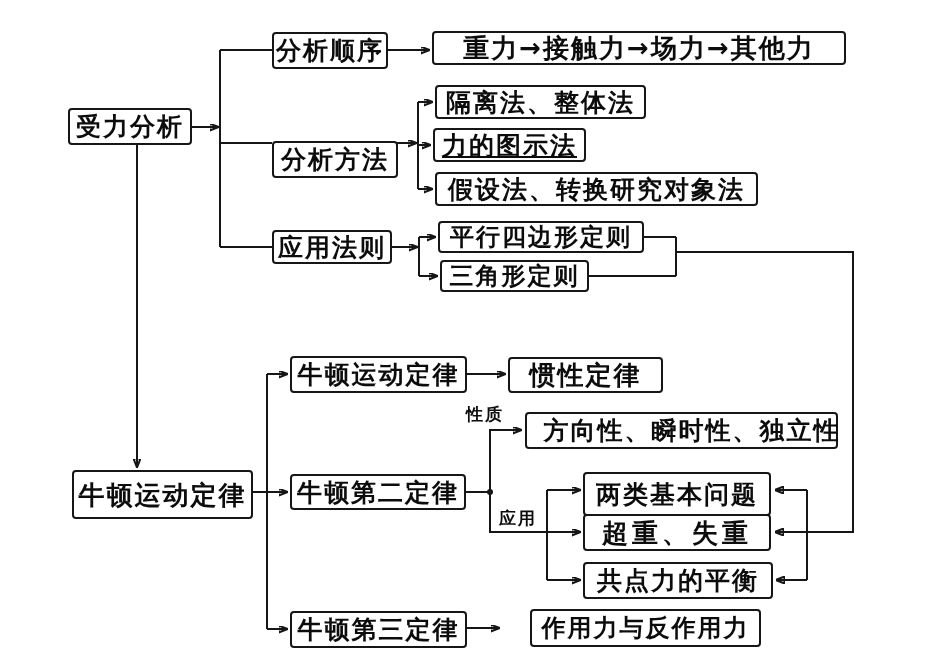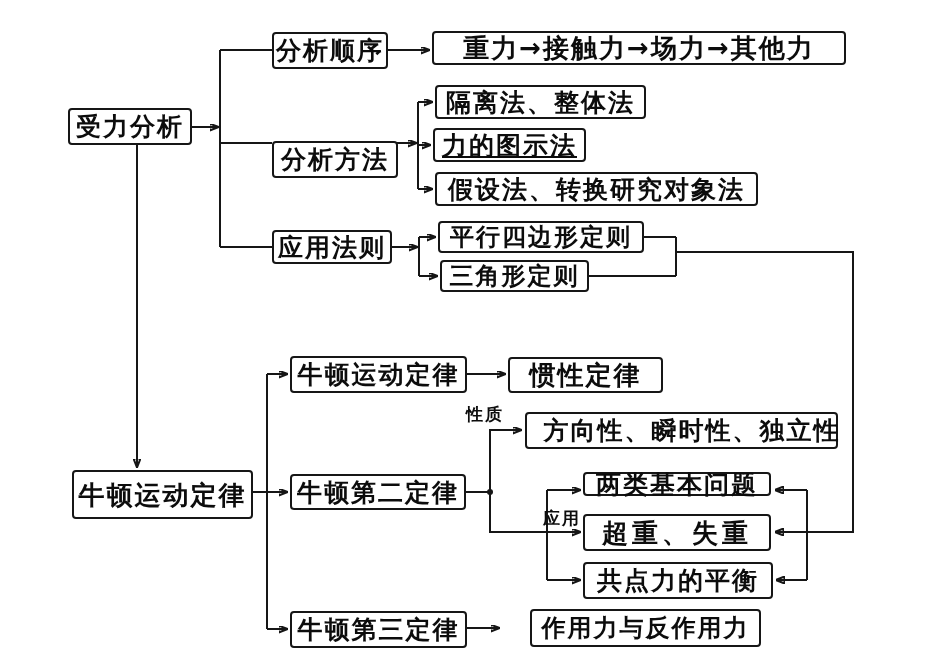--- a/index.html
+++ b/index.html
@@ -119,22 +119,22 @@
   <div class="node" style="left:433px;top:128px;width:153px;height:34px;text-decoration:underline;">力的图示法</div>
   <div class="node" style="left:435px;top:172px;width:323px;height:34px;text-align:right;">假设法、转换研究对象法</div>
   <div class="node" style="left:272px;top:230px;width:120px;height:34px;">应用法则</div>
   <div class="node" style="left:438px;top:221px;width:206px;height:32px;font-size:24px;">平行四边形定则</div>
   <div class="node" style="left:440px;top:260px;width:149px;height:32px;font-size:24px;">三角形定则</div>
   <div class="node big" style="left:72px;top:470px;width:181px;height:49px;">牛顿运动定律</div>
   <div class="node" style="left:290px;top:356px;width:177px;height:37px;">牛顿运动定律</div>
   <div class="node big" style="left:508px;top:357px;width:155px;height:36px;">惯性定律</div>
   <div class="node" style="left:525px;top:412px;width:313px;height:37px;padding-left:21px;">方向性、瞬时性、独立性</div>
   <div class="node" style="left:290px;top:474px;width:176px;height:36px;">牛顿第二定律</div>
-  <div class="node" style="left:583px;top:472px;width:188px;height:24px;">两类基本问题</div>
+  <div class="node" style="left:583px;top:472px;width:188px;height:44px;">两类基本问题</div>
   <div class="node big" style="left:583px;top:514px;width:188px;height:37px;letter-spacing:4px;">超重、失重</div>
   <div class="node" style="left:583px;top:562px;width:190px;height:37px;">共点力的平衡</div>
   <div class="node" style="left:290px;top:611px;width:177px;height:37px;">牛顿第三定律</div>
   <div class="node" style="left:502px;top:609px;width:231px;height:38px;font-size:24px;margin-left:28px;">作用力与反作用力</div>
 
   <div class="edge-label" style="left:466px;top:404px;">性质</div>
-  <div class="edge-label" style="left:499px;top:508px;margin-left:44px;">应用</div>
+  <div class="edge-label" style="left:499px;top:508px;">应用</div>
 
 </div>
 
 </body></html>

